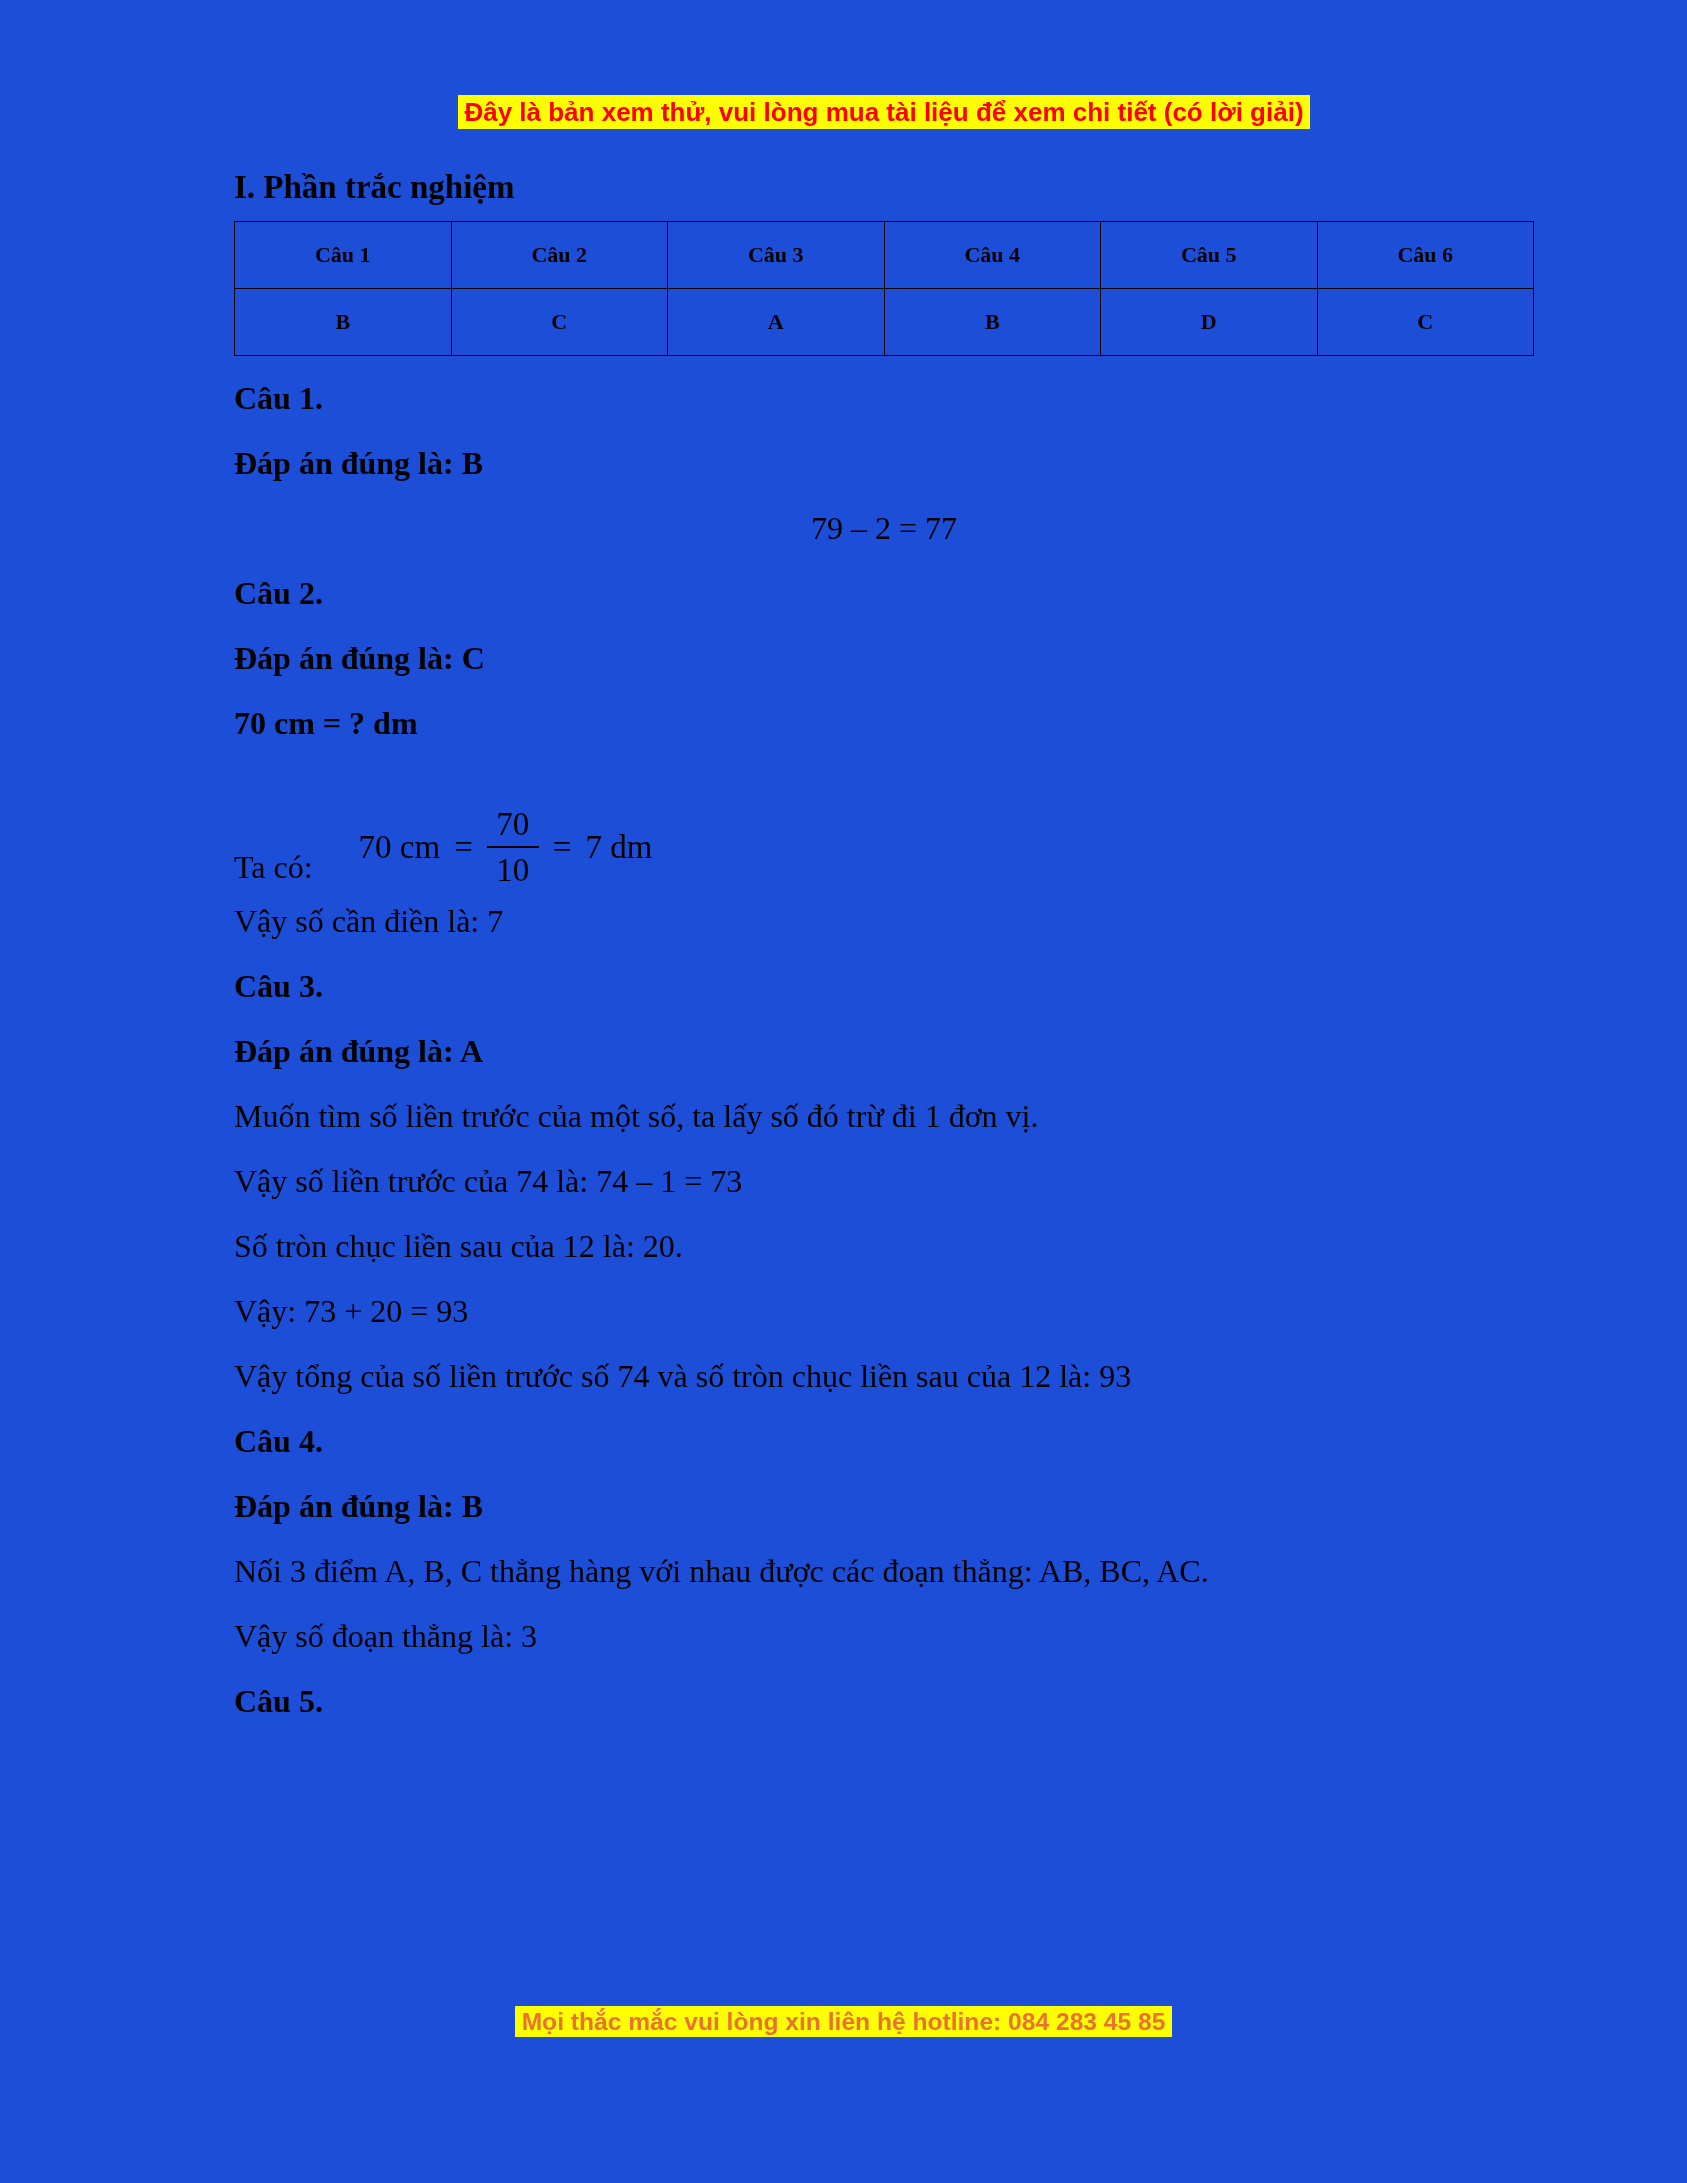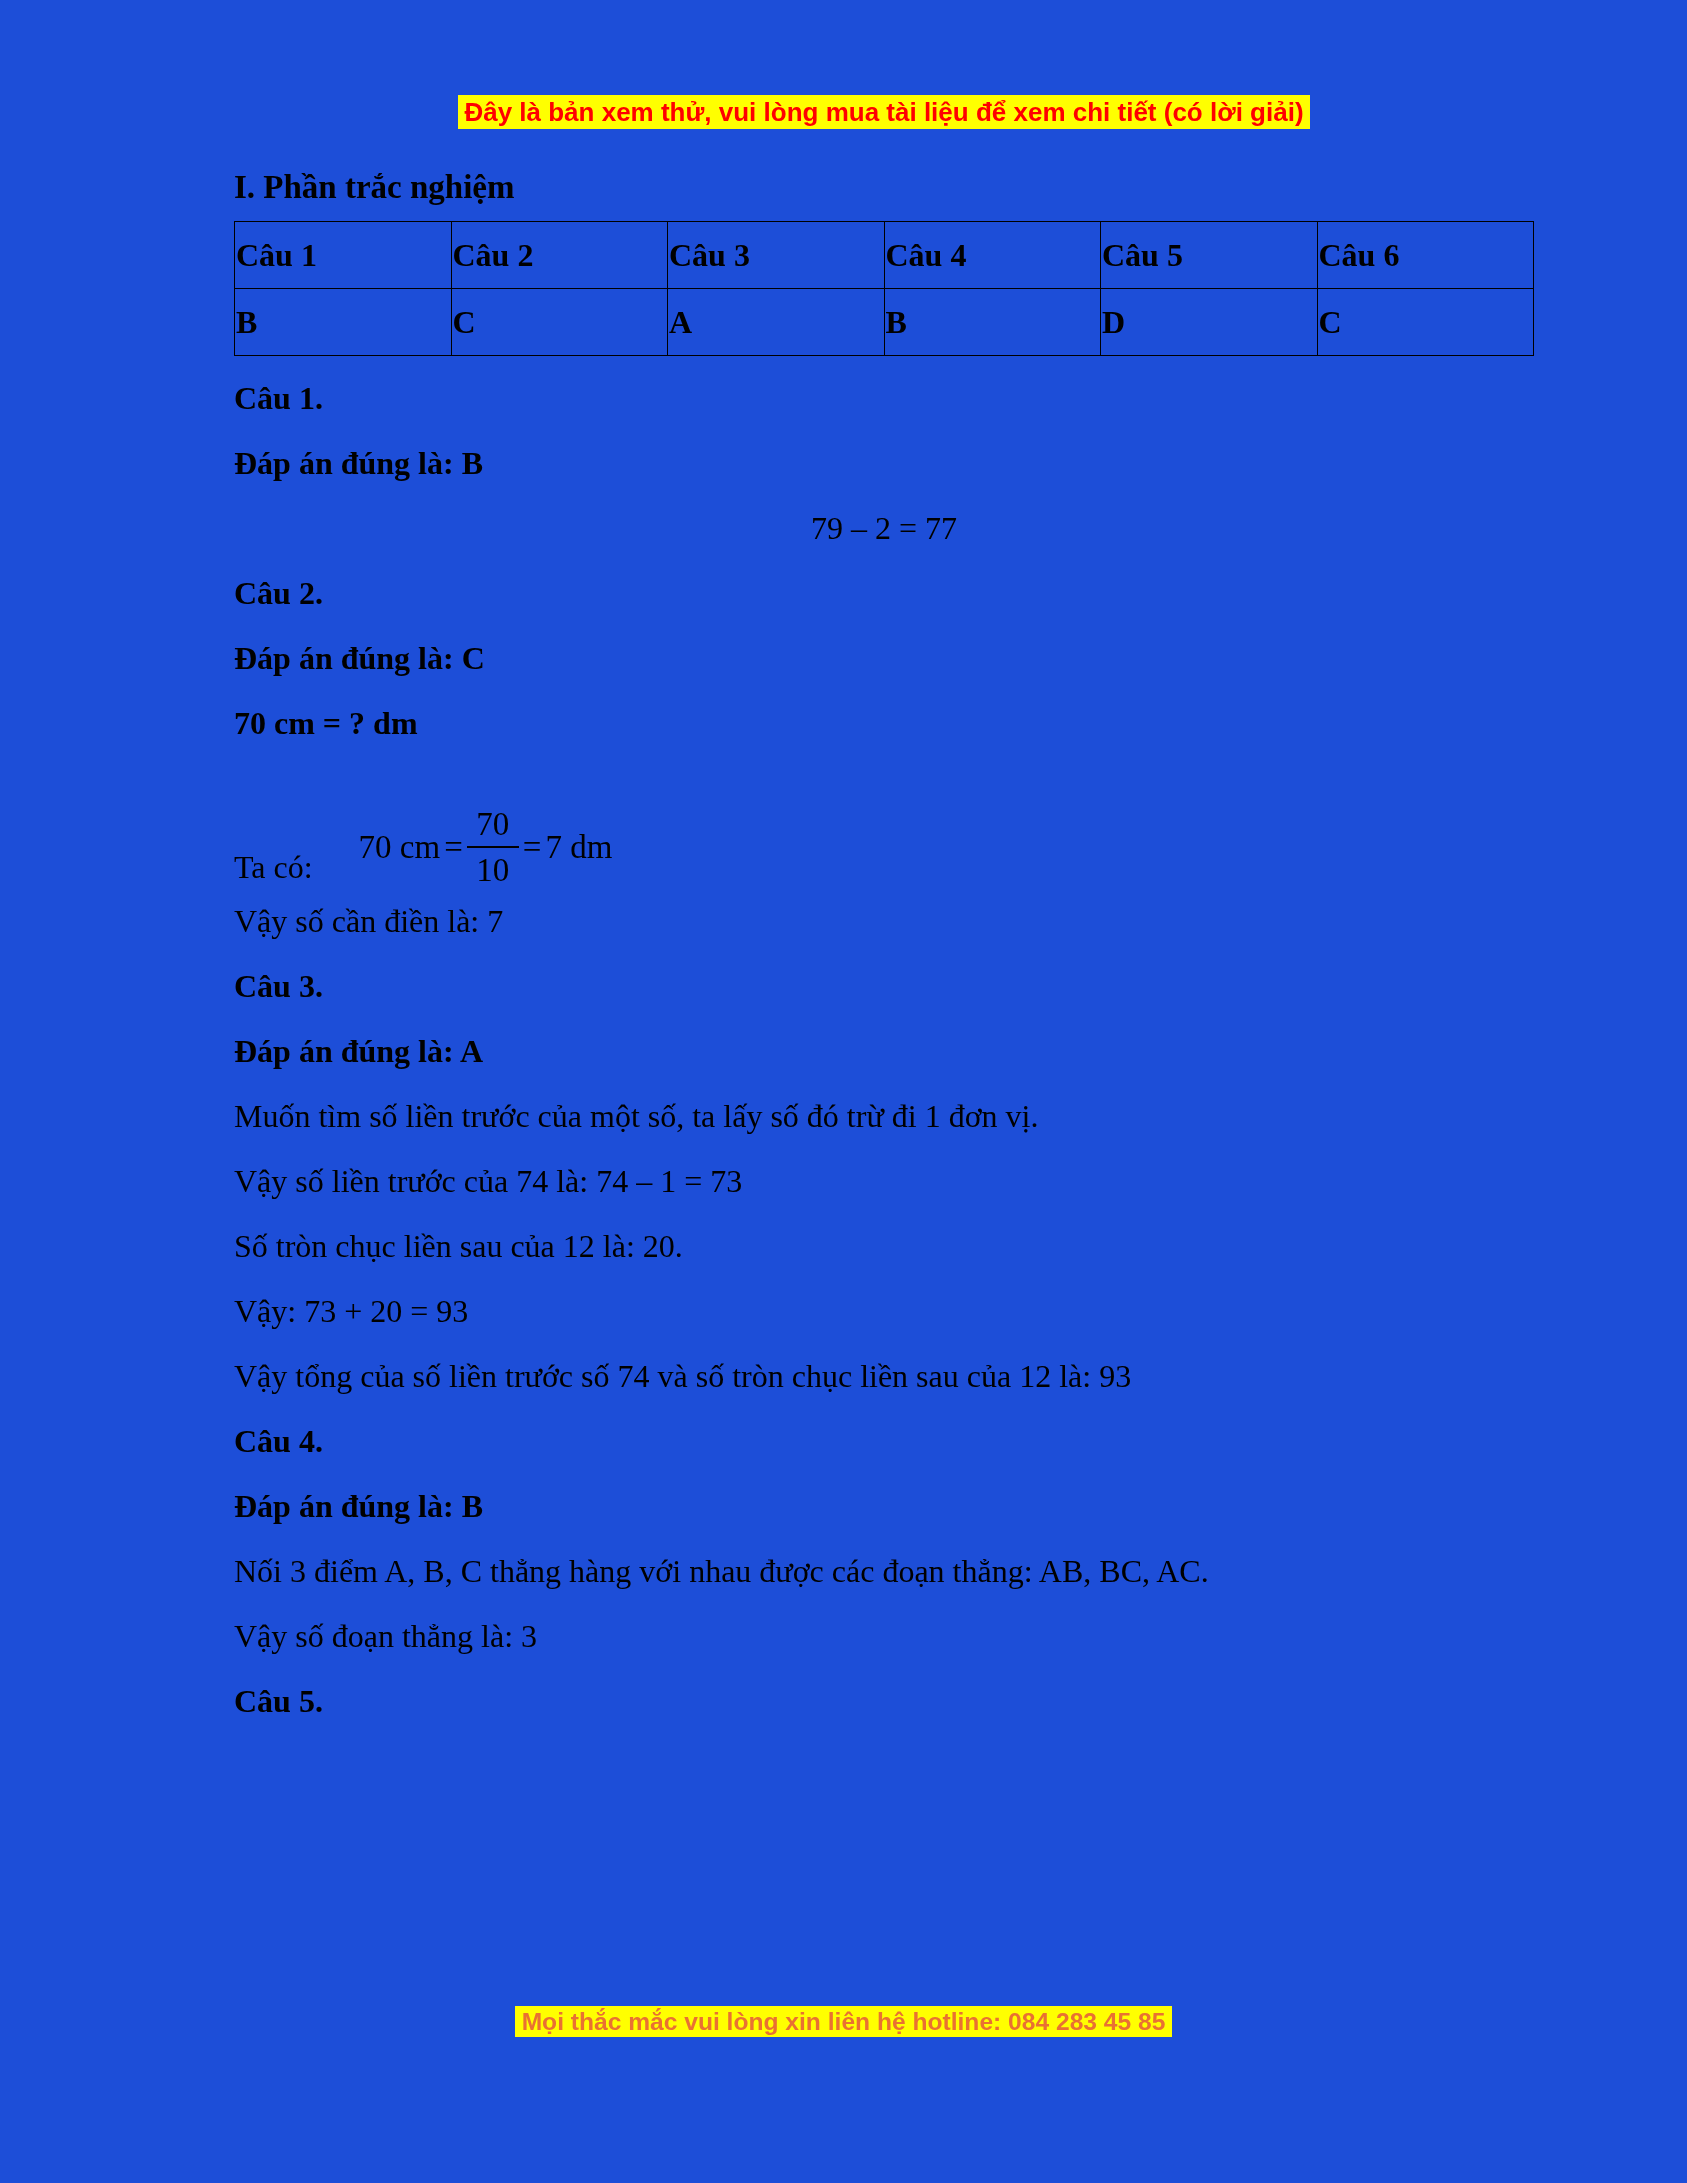--- a/index.html
+++ b/index.html
@@ -47,44 +47,45 @@
     line-height:46px;
   }
   table.answers {
     width:100%;
     border-collapse:collapse;
     margin:0 0 9.5px 0;
   }
   table.answers td {
     border:1.6px solid #000;
     height:64px;
+    text-align:center;
     vertical-align:middle;
     font-weight:bold;
-    font-size:32px;
+    font-size:22px;
   }
   .q { margin:0; }
   .line {
     margin:0;
     line-height:65px;
     font-size:32px;
   }
   .bold { font-weight:bold; }
   .center { text-align:center; }
   .justify { text-align:justify; }
   .formula-row {
     display:flex;
     align-items:flex-end;
     height:133px;
     margin:0;
   }
   .formula-row .lead { line-height:44px; }
   .math {
     display:inline-flex;
     align-items:center;
-    gap:4px;
+    gap:14px;
     margin-left:46px;
     font-size:33px;
     line-height:1.1;
   }
   .frac { display:inline-flex; flex-direction:column; }
   .frac .num { padding:0 9.5px 4px 9.5px; line-height:1.1; }
   .frac .den { border-top:2.4px solid #000; padding:4px 9.5px 0 9.5px; line-height:1.1; }
 </style>
 </head>
 <body>

